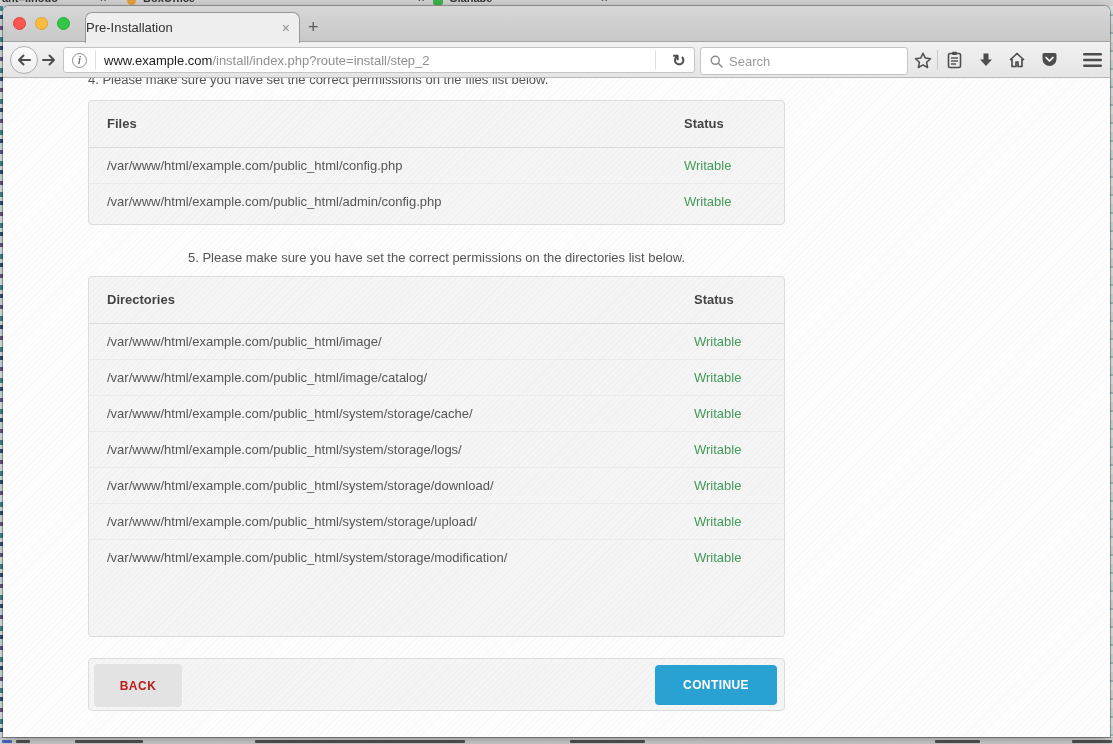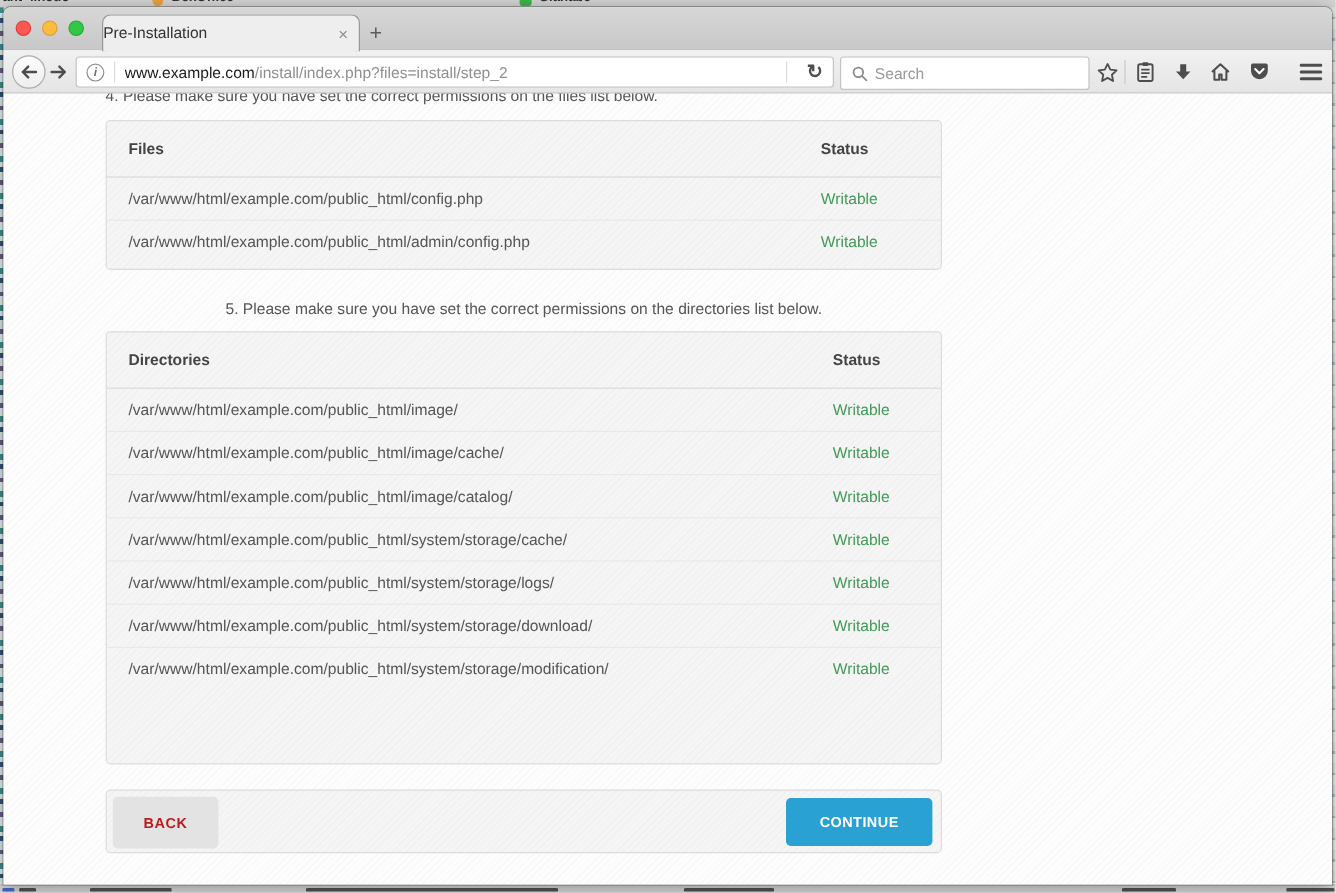--- a/index.html
+++ b/index.html
@@ -138,21 +138,21 @@
       </div>
       <div class="nav-fwd">
         <svg width="16" height="14" viewBox="0 0 16 14">
           <path d="M2 7 H13 M8.5 2.5 L13 7 l-4.5 4.5" stroke="#4d4d4d" stroke-width="2" fill="none" stroke-linecap="round" stroke-linejoin="round"></path>
         </svg>
       </div>
 
       <div class="url-field">
         <span class="info-ic">i</span>
         <span class="vsep"></span>
-        <span class="url-text"><span class="url-domain">www.example.com</span><span class="url-path">/install/index.php?files=install/step_2</span></span>
+        <span class="url-text"><span class="url-domain">www.example.com</span><span class="url-path">/install/index.php?route=install/step_2</span></span>
         <span class="vsep"></span>
         <span class="reload">↻</span>
       </div>
 
       <div class="search-field">
         <svg width="13" height="13" viewBox="0 0 13 13">
           <circle cx="5.3" cy="5.3" r="4" stroke="#8b8b8b" stroke-width="1.5" fill="none"></circle>
           <line x1="8.3" y1="8.3" x2="12" y2="12" stroke="#8b8b8b" stroke-width="1.5" stroke-linecap="round"></line>
         </svg>
         <input type="text" placeholder="Search" style="">
@@ -229,37 +229,37 @@
             <tbody>
                 <tr>
               <th class="col-path">Directories</th>
               <th class="col-status">Status</th>
             </tr>
             <tr>
               <td class="col-path">/var/www/html/example.com/public_html/image/</td>
               <td class="col-status">Writable</td>
             </tr>
             <tr>
-              <td class="col-path">/var/www/html/example.com/public_html/image/cache/</td>
-              <td class="col-status">Writable</td>
-            </tr>
-            <tr>
               <td class="col-path">/var/www/html/example.com/public_html/image/catalog/</td>
               <td class="col-status">Writable</td>
             </tr>
             <tr>
               <td class="col-path">/var/www/html/example.com/public_html/system/storage/cache/</td>
               <td class="col-status">Writable</td>
             </tr>
             <tr>
               <td class="col-path">/var/www/html/example.com/public_html/system/storage/logs/</td>
               <td class="col-status">Writable</td>
             </tr>
             <tr>
               <td class="col-path">/var/www/html/example.com/public_html/system/storage/download/</td>
+              <td class="col-status">Writable</td>
+            </tr>
+            <tr>
+              <td class="col-path">/var/www/html/example.com/public_html/system/storage/upload/</td>
               <td class="col-status">Writable</td>
             </tr>
             <tr>
               <td class="col-path">/var/www/html/example.com/public_html/system/storage/modification/</td>
               <td class="col-status">Writable</td>
             </tr>
           </tbody>
             </table>
         </div>
 

